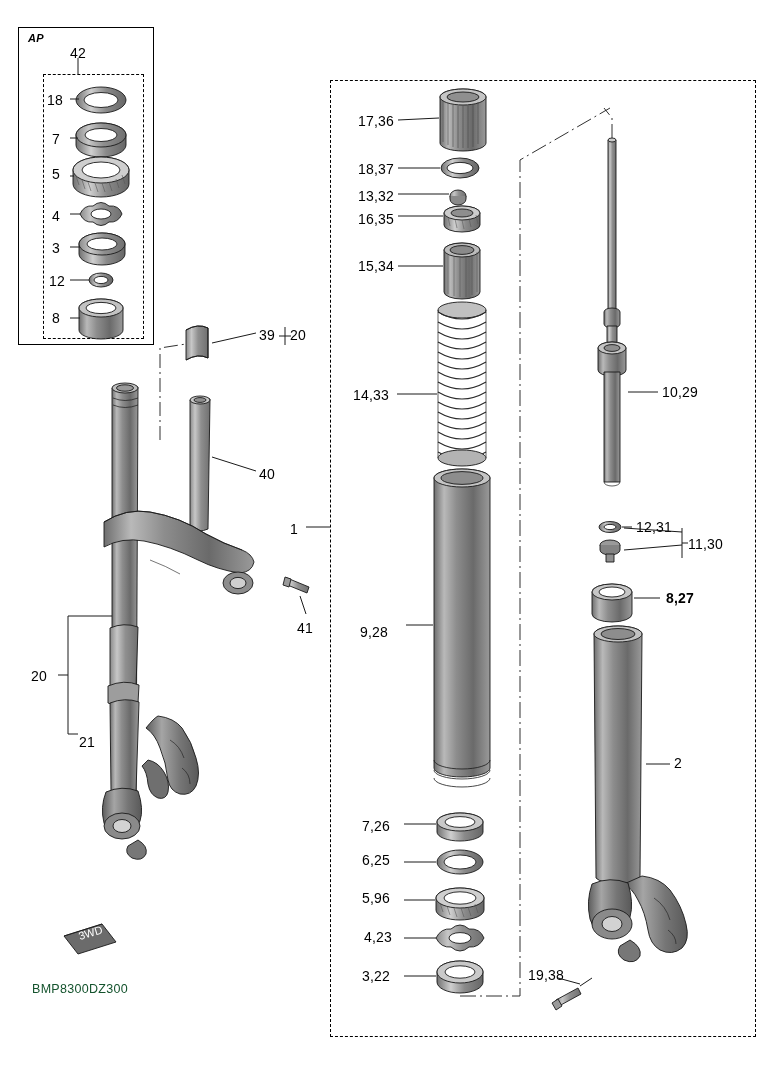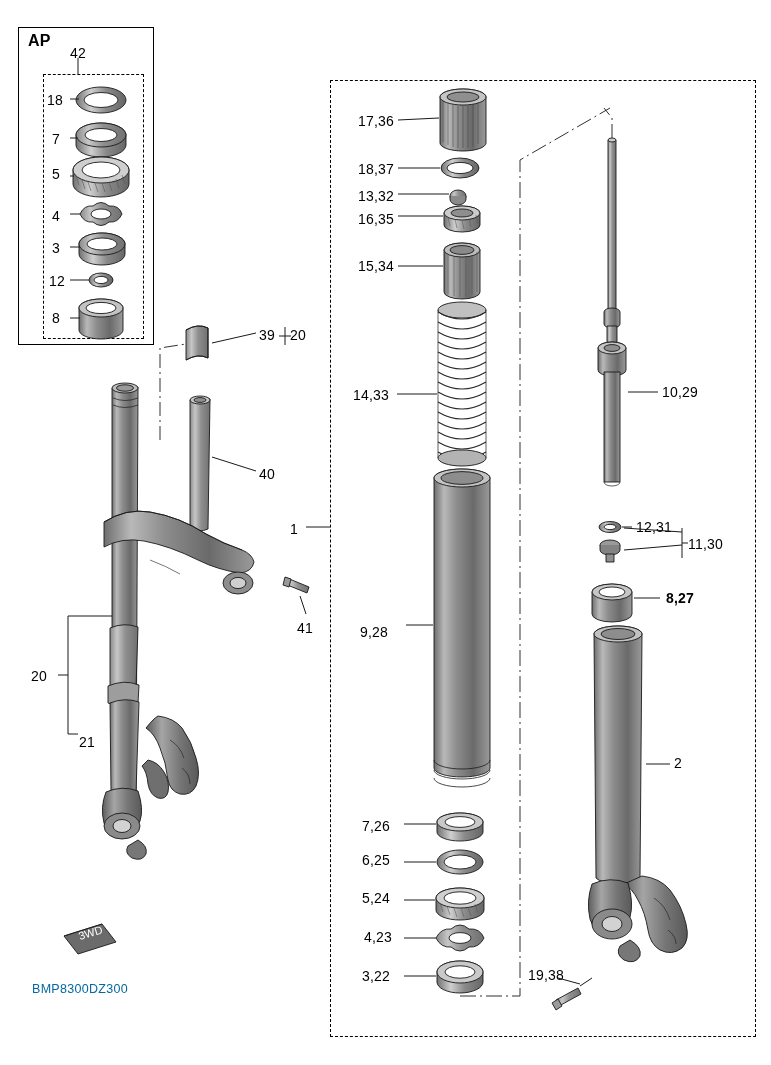--- a/index.html
+++ b/index.html
@@ -19,21 +19,22 @@
   }
   .lbl {
     position: absolute;
     font-size: 14px;
     color: #000000;
     white-space: nowrap;
     letter-spacing: 0.2px;
   }
   .lbl.bold {
     font-weight: bold;
-    font-size: 16px;
+    font-size: 11px;
+    font-style: italic;
   }
 
   
   #ap-box {
     position: absolute;
     left: 18px; top: 27px;
     width: 134px; height: 316px;
     border: 1.4px solid #000;
     background: #fff;
   }
@@ -51,21 +52,21 @@
     width: 424px; height: 955px;
     border: 1.6px dashed #000;
   }
 
   svg.art { position: absolute; left: 0; top: 0; width: 771px; height: 1065px; overflow: visible; pointer-events: none; }
 
   .partno {
     position: absolute;
     left: 32px; top: 982px;
     font-size: 12.5px;
-    color: #0369a1;
+    color: #14532d;
     letter-spacing: 0.3px;
   }
 </style>
 </head>
 <body>
 
 <div id="page">
 
   <div id="ap-box"></div>
   <div class="lbl bold" style="left:28px; top:32px;">AP</div>
@@ -84,21 +85,21 @@
 
   <div class="lbl" style="left:358px; top:113px;">17,36</div>
   <div class="lbl" style="left:358px; top:161px;">18,37</div>
   <div class="lbl" style="left:358px; top:188px;">13,32</div>
   <div class="lbl" style="left:358px; top:211px;">16,35</div>
   <div class="lbl" style="left:358px; top:258px;">15,34</div>
   <div class="lbl" style="left:353px; top:387px;">14,33</div>
   <div class="lbl" style="left:360px; top:616px;margin-top:8px;">9,28</div>
   <div class="lbl" style="left:362px; top:818px;">7,26</div>
   <div class="lbl" style="left:362px; top:852px;">6,25</div>
-  <div class="lbl" style="left:362px; top:890px;">5,24</div>
+  <div class="lbl" style="left:362px; top:890px;">5,96</div>
   <div class="lbl" style="left:364px; top:929px;">4,23</div>
   <div class="lbl" style="left:362px; top:968px;">3,22</div>
 
   <div class="lbl" style="left:662px; top:384px;">10,29</div>
   <div class="lbl" style="left:636px; top:519px;">12,31</div>
   <div class="lbl" style="left:688px; top:536px;">11,30</div>
   <div class="lbl" style="left:666px; top:590px;font-weight:bold;">8,27</div>
   <div class="lbl" style="left:674px; top:755px;">2</div>
   <div class="lbl" style="left:290px; top:521px;">1</div>
   <div class="lbl" style="left:528px; top:967px;">19,38</div>

